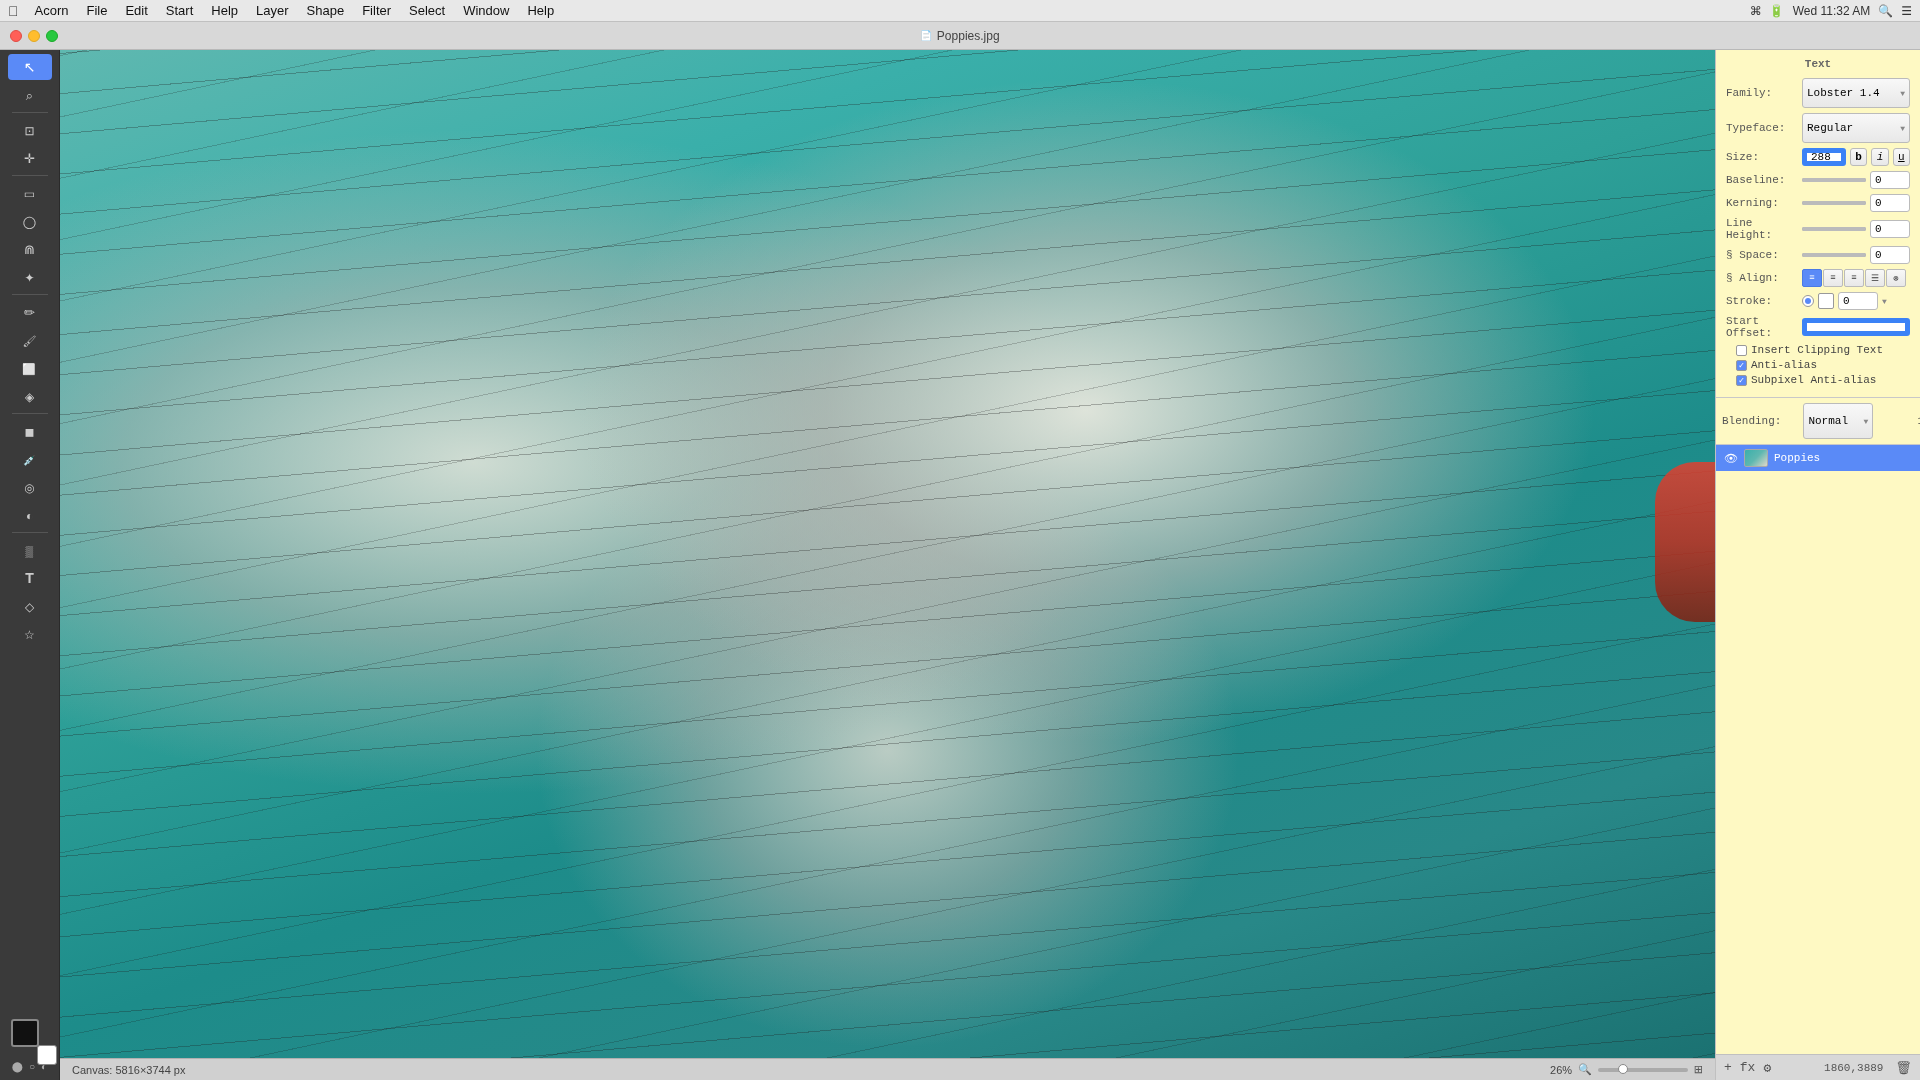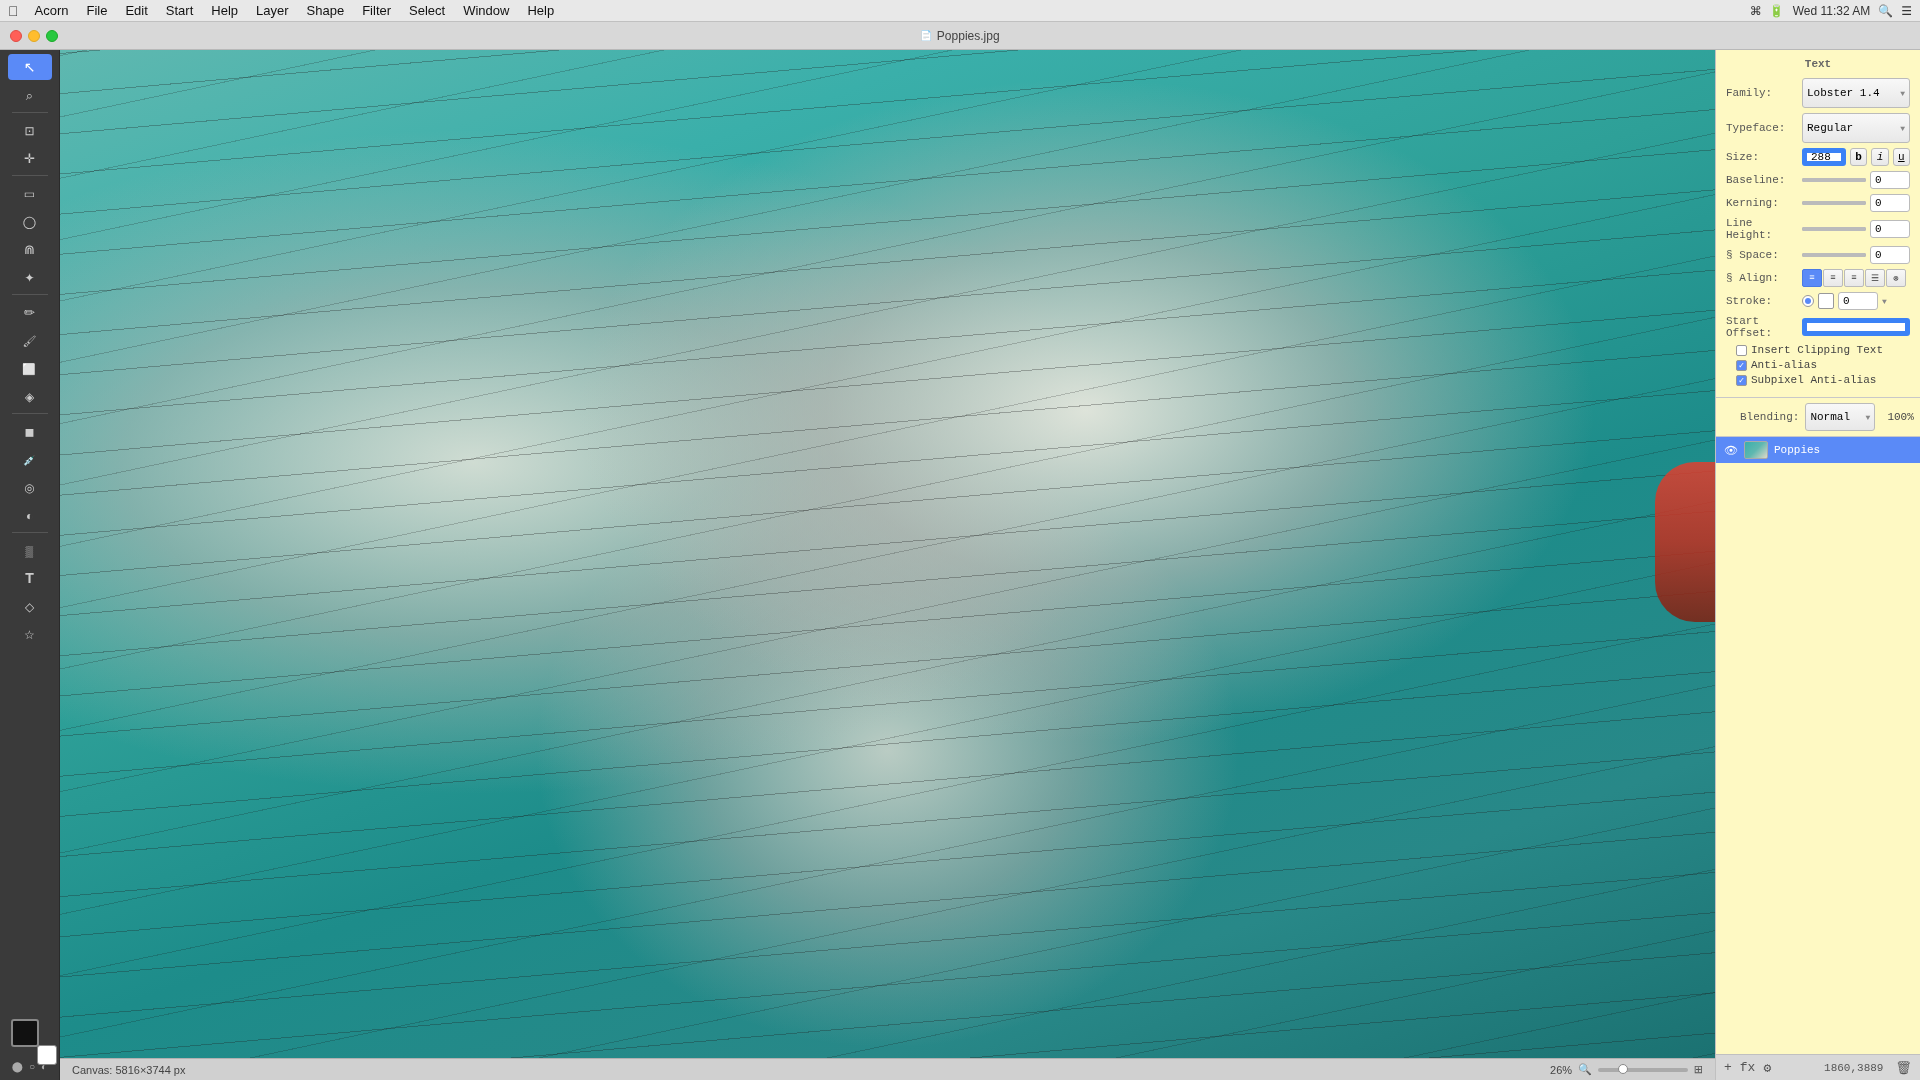--- a/index.html
+++ b/index.html
@@ -355,27 +355,27 @@
       display: flex; align-items: center; justify-content: center;
       font-size: 9px; color: #333;
     }
     .checkbox.checked { background: #5a8af7; color: white; }
     .cb-label { font-size: 11px; color: #444; }
 
     
     #blending-row {
       display: flex;
       align-items: center;
-      padding: 5px 24px;
-      gap: 6px;
+      padding: 5px 6px;
+      gap: 22px;
       border-bottom: 1px solid #c8c8c8;
     }
     .blend-label { font-size: 11px; color: #555; }
     .blend-select {
-      height: 28px;
+      height: 36px;
       border: 1px solid #bbb;
       border-radius: 3px;
       background: linear-gradient(180deg, #f8f8f8, #e8e8e8);
       padding: 0 4px;
       font-size: 11px;
       display: flex; align-items: center; justify-content: space-between;
       cursor: pointer;
       min-width: 70px;
     }
     .opacity-slider {

